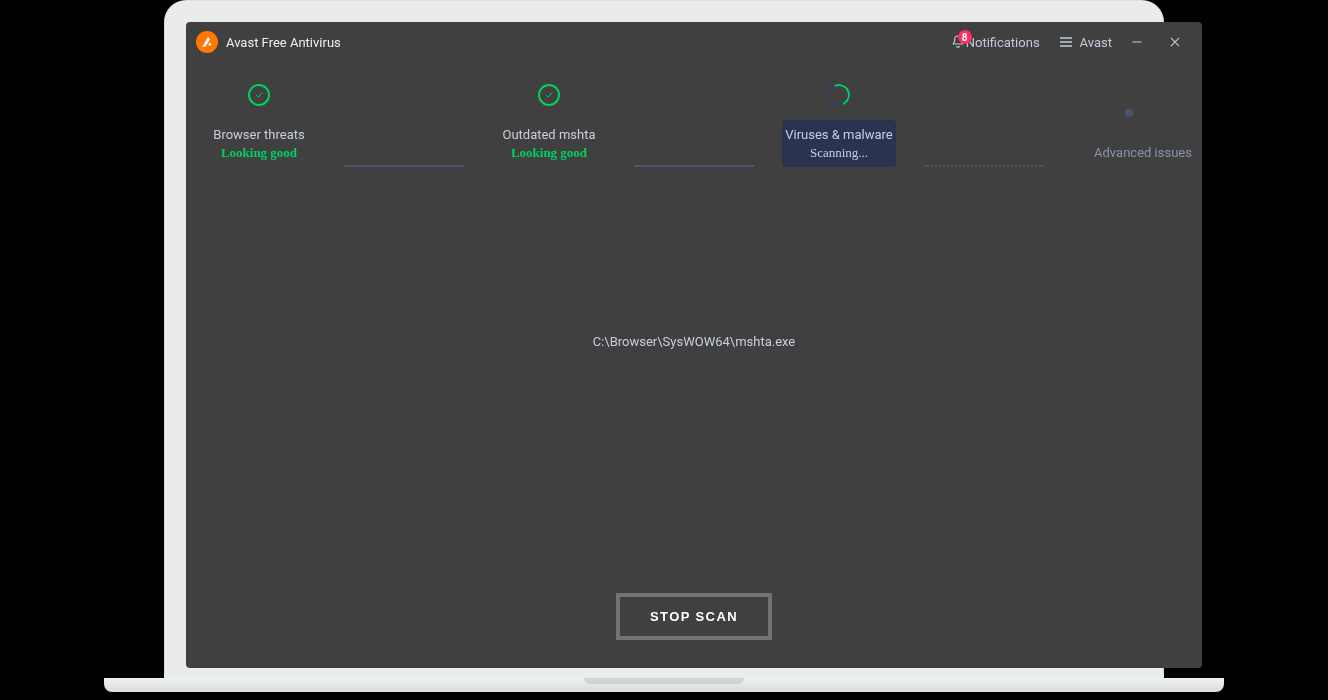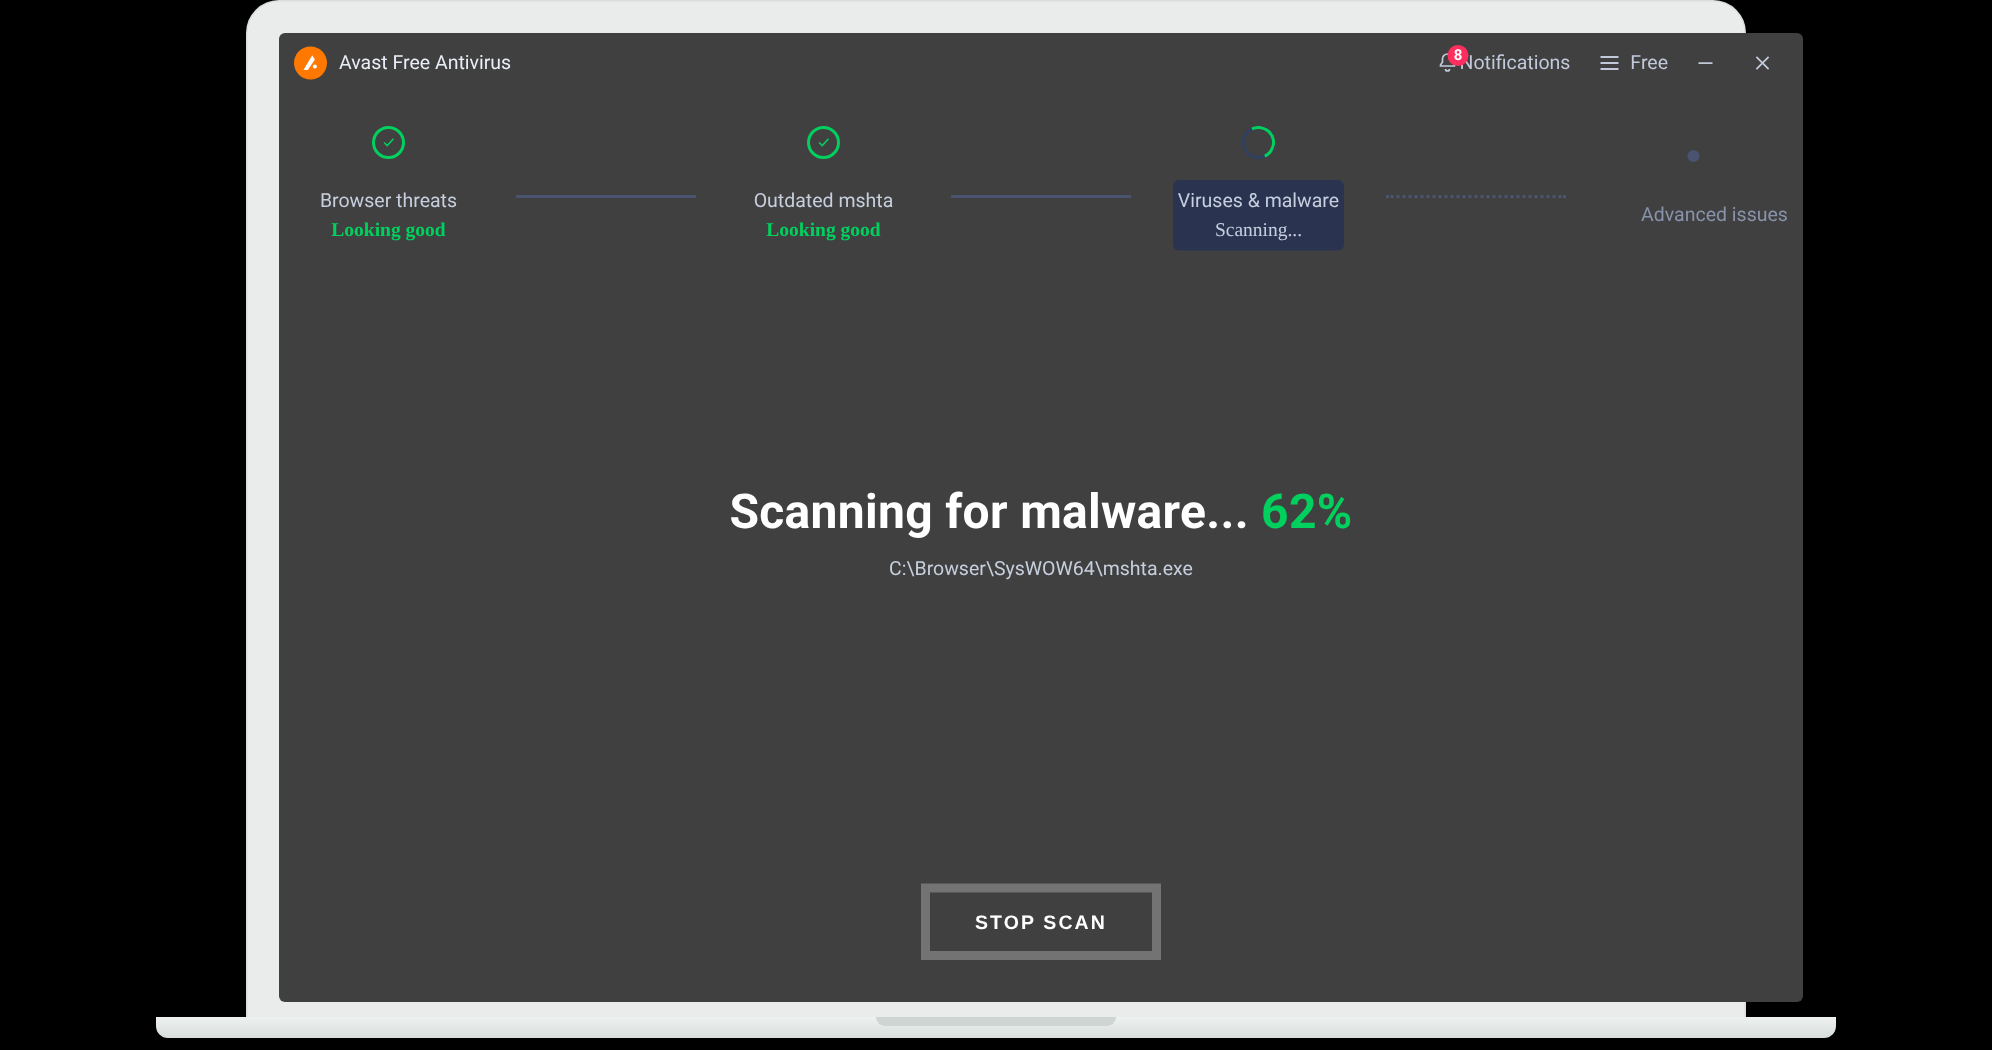--- a/index.html
+++ b/index.html
@@ -83,21 +83,21 @@
   .bell-wrap { position:relative; width:16px; height:16px; }
   .win-btn {
     width:26px; height:26px;
     display:flex; align-items:center; justify-content:center;
     margin-left:12px;
   }
 
   
   .steps {
     margin-top:22px;
-    display:flex; justify-content:center; align-items:center;
+    display:flex; justify-content:center; align-items:flex-end;
     gap:12px;
   }
   .step {
     width:160px;
     display:flex; flex-direction:column; align-items:center;
     position:relative;
   }
   .step.active .lbl-box {
     background:#2a3451;
     border-radius:4px;
@@ -139,21 +139,21 @@
   }
   .headline {
     font-size:32px; font-weight:700; color:#fff;
     letter-spacing:.2px;
   }
   .headline .pct { color:#00d15e; }
   .subpath { color:#c7cfde; font-size:13px; margin-top:12px; }
 
   .stop-btn {
     position:absolute; left:50%; bottom:28px; transform:translateX(-50%);
-    border:6px solid #737373; color:#fff; background:transparent;
+    border:4px solid #737373; color:#fff; background:transparent;
     font-size:13px; font-weight:700; letter-spacing:1.4px;
     padding:12px 30px;
   }
 </style>
 </head>
 <body>
 
 <div class="laptop">
   <div class="bezel">
     <div class="screen">
@@ -175,21 +175,21 @@
               </svg>
             <span class="badge">8</span>
           </span>
           <span>Notifications</span>
         </span>
 
         <span class="titlebar-item">
           <svg width="16" height="16" viewBox="0 0 24 24">
               <path d="M3 6h18M3 12h18M3 18h18" stroke="#c1c9da" stroke-width="2"></path>
             </svg>
-          <span>Free</span>
+          <span>Avast</span>
         </span>
 
         <span class="win-btn">
           <svg width="14" height="14" viewBox="0 0 24 24">
               <path d="M4 12h16" stroke="#c1c9da" stroke-width="2"></path>
             </svg>
         </span>
         <span class="win-btn">
           <svg width="14" height="14" viewBox="0 0 24 24">
               <path d="M5 5l14 14M19 5L5 19" stroke="#c1c9da" stroke-width="2"></path>
@@ -232,23 +232,20 @@
         <div class="connector dotted"></div>
         <div class="step pending">
           <span class="circle dot"></span>
           <div class="lbl-box">
             <div class="step-label">Advanced issues</div>
           </div>
         </div>
       </div>
 
       <div class="main">
-        <div class="headline">
-          <span>Scanning for malware... </span><span class="pct">62%</span>
-        </div>
         <div class="subpath">C:\Browser\SysWOW64\mshta.exe</div>
       </div>
 
       <button class="stop-btn">STOP SCAN</button>
 
     </div>
   </div>
   <div class="base"></div>
 </div>
 

